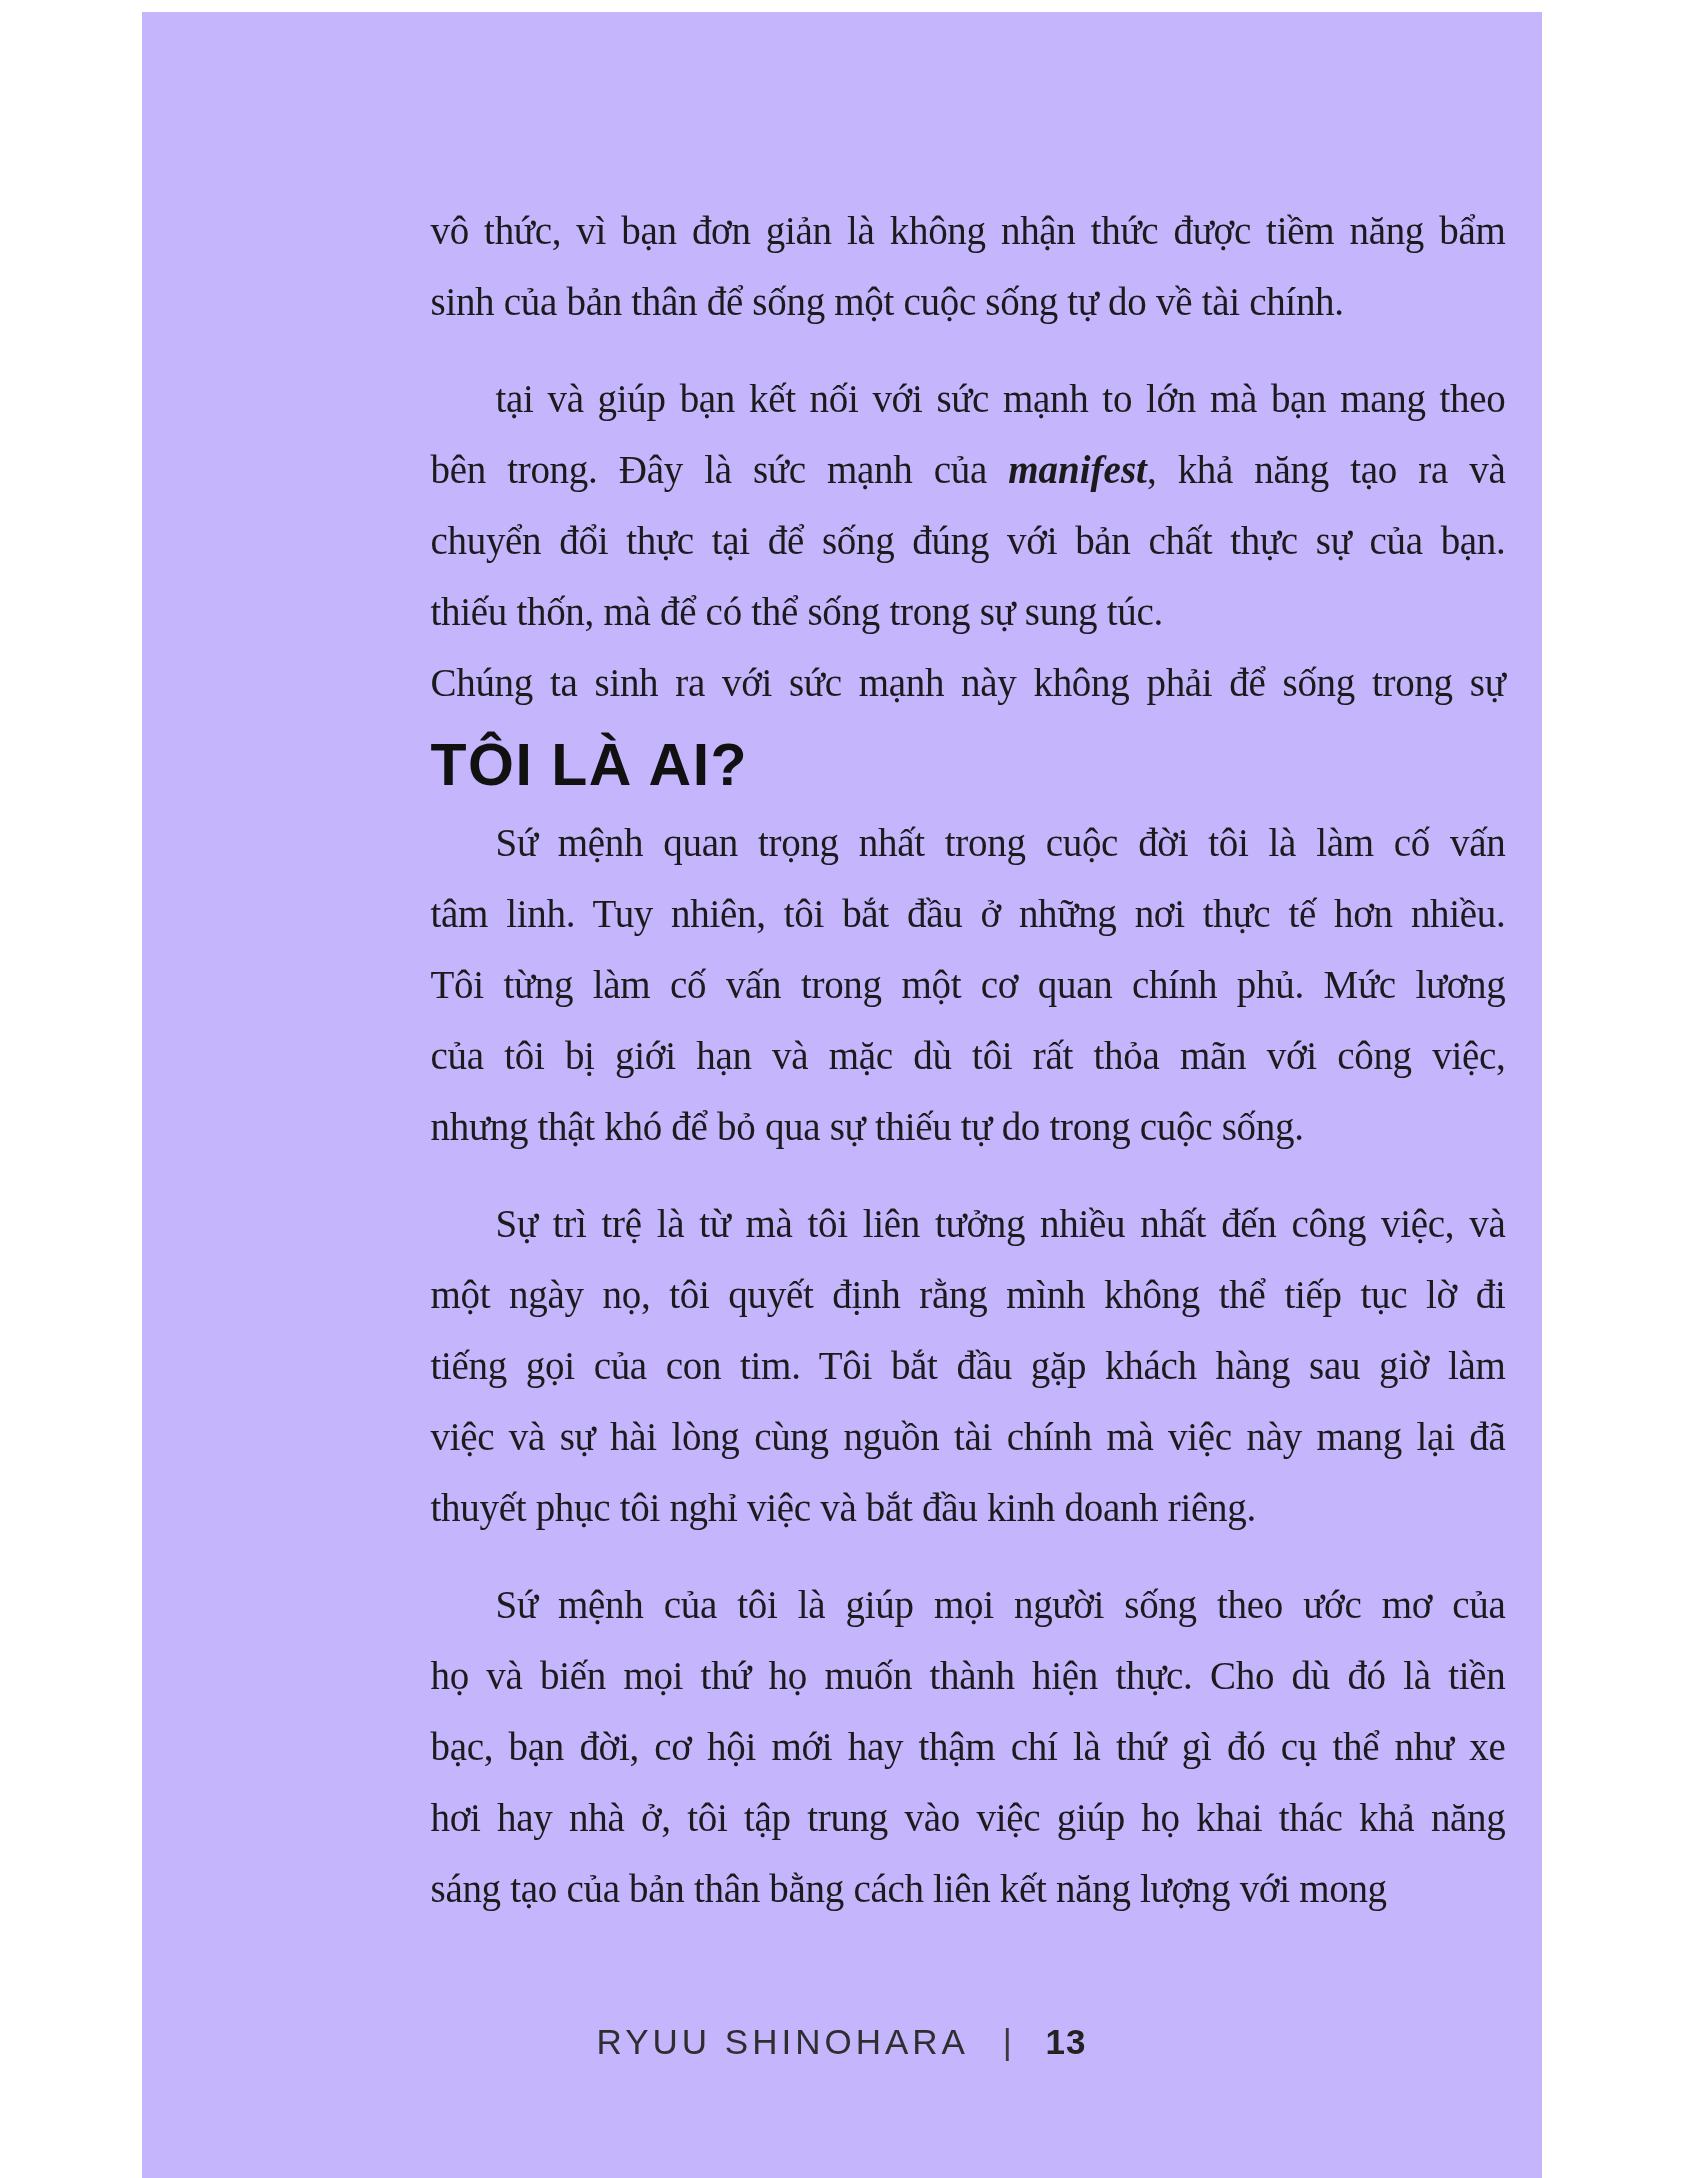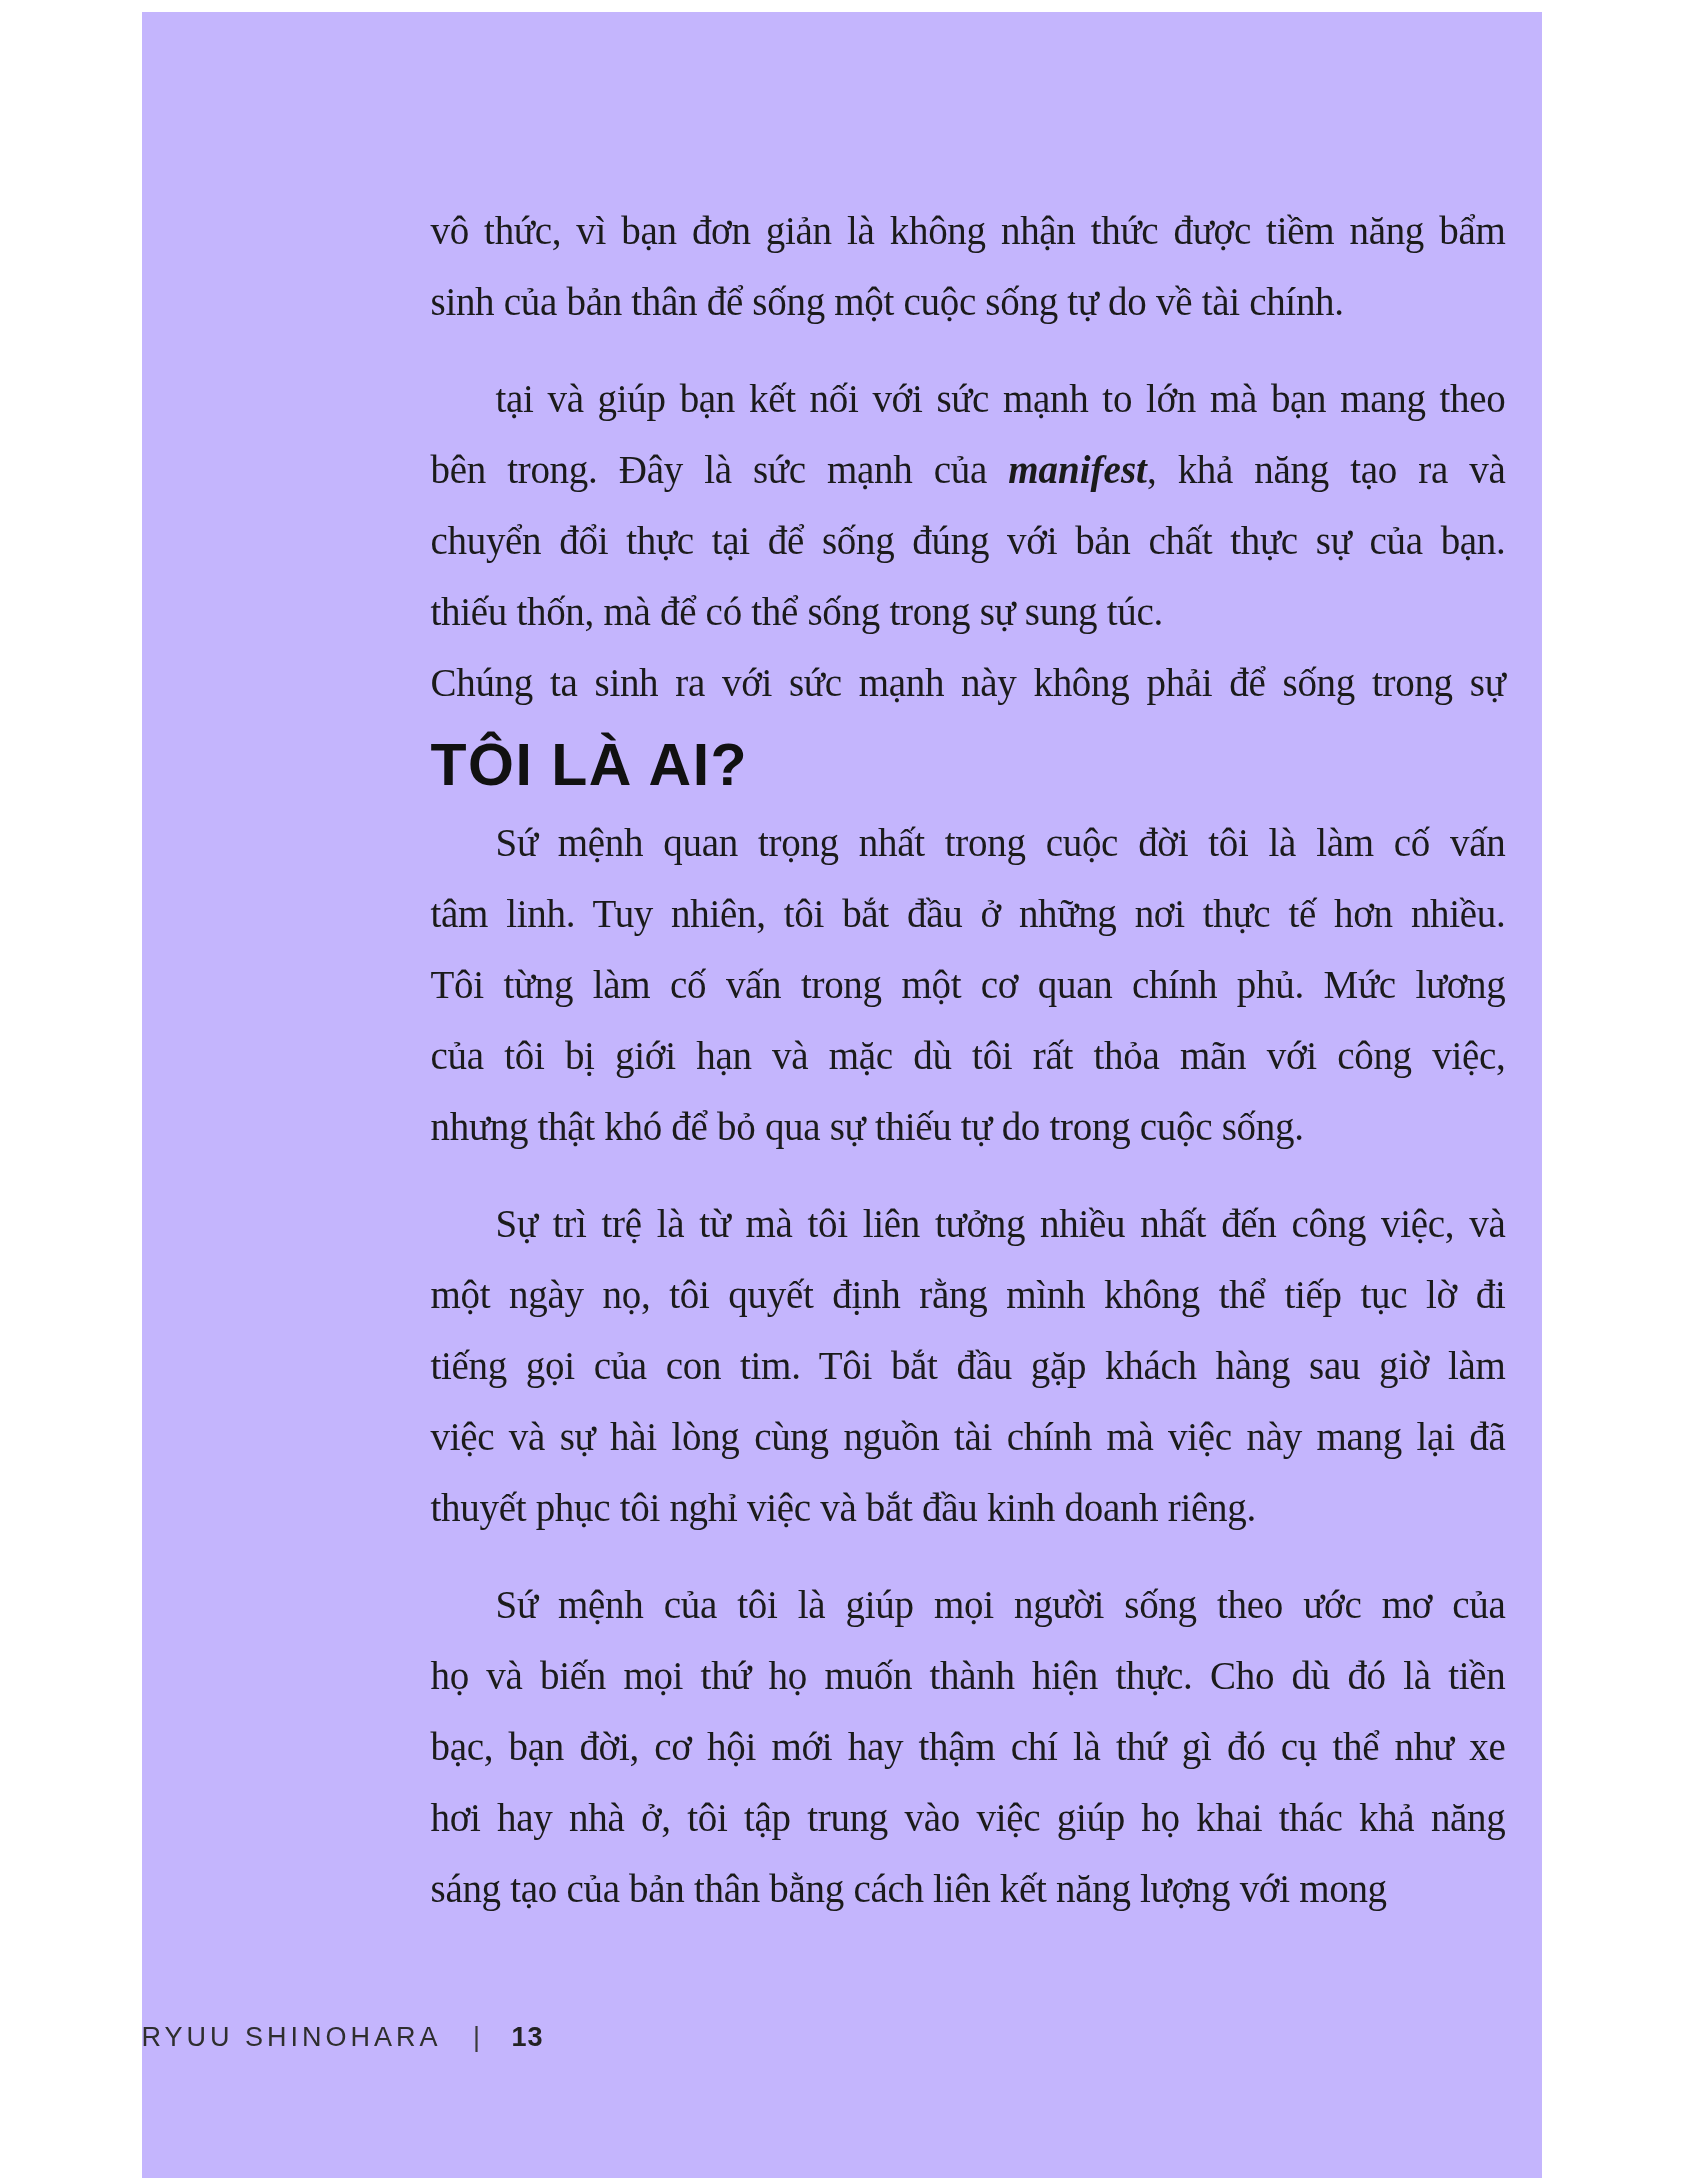--- a/index.html
+++ b/index.html
@@ -52,23 +52,23 @@
     font-size: 59px;
     line-height: 51px;
     letter-spacing: 1.5px;
     color: #111111;
   }
   .footer {
     position: absolute;
     left: 0;
     right: 0;
     top: 2010px;
-    text-align: left;
+    text-align: center;
     font-family: "Liberation Sans", "DejaVu Sans", sans-serif;
-    font-size: 27px;
+    font-size: 35px;
     color: #2e2e2e;
   }
   .footer .author {
     letter-spacing: 4px;
   }
   .footer .sep {
     margin: 0 24px;
     font-weight: 400;
     color: #3a3a3a;
   }

